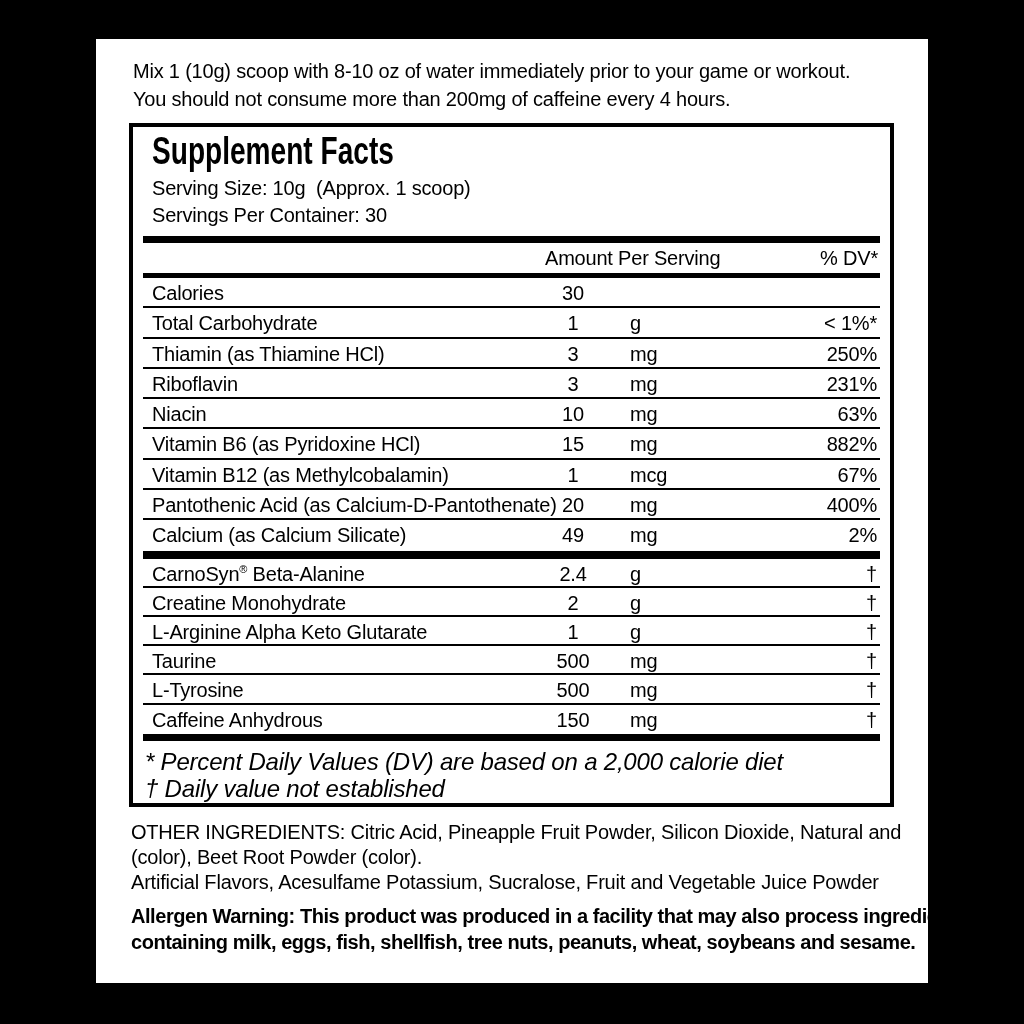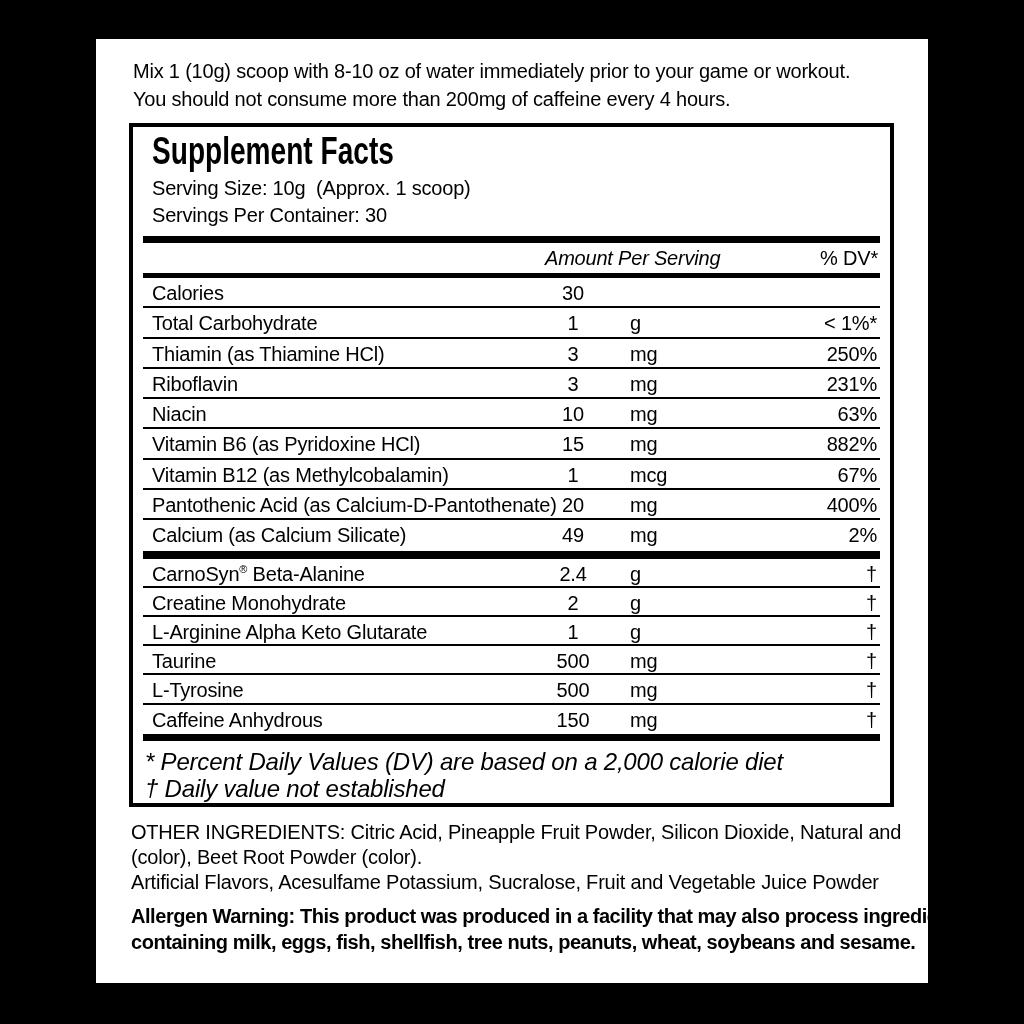--- a/index.html
+++ b/index.html
@@ -17,21 +17,21 @@
   .fb-line{margin:0 0 0 19px;font-size:20px;line-height:27px;letter-spacing:-0.2px;white-space:pre;}
   .fb-line.first{margin-top:4px;}
 
   .fb-table{position:relative;margin:7px 10px 0 10px;width:737px;box-sizing:border-box;}
   .bar{background:#000;width:100%;}
   .bar-top{height:7px;}
   .bar-hdr{height:5px;}
   .bar-mid{height:8px;}
   .bar-bot{height:7px;}
   .header-row{position:relative;height:30px;font-size:20px;letter-spacing:-0.2px;}
-  .hdr-amount{position:absolute;left:402px;top:4px;font-style:italic;}
+  .hdr-amount{position:absolute;left:402px;top:4px;}
   .hdr-dv{position:absolute;right:2px;top:4px;margin-left:20px;}
 
   .row{position:relative;border-bottom:2px solid #000;box-sizing:border-box;
        font-size:20px;letter-spacing:-0.2px;}
   .sec1 .row{height:30.3px;}
   .sec2 .row{height:29.2px;}
   .sec1 .row:last-child,.sec2 .row:last-child{border-bottom:none;}
   .row .name{position:absolute;left:9px;top:4px;white-space:nowrap;}
   .row .name sup{font-size:11px;}
   .row .amt-num{position:absolute;left:380px;top:4px;width:100px;text-align:center;}

